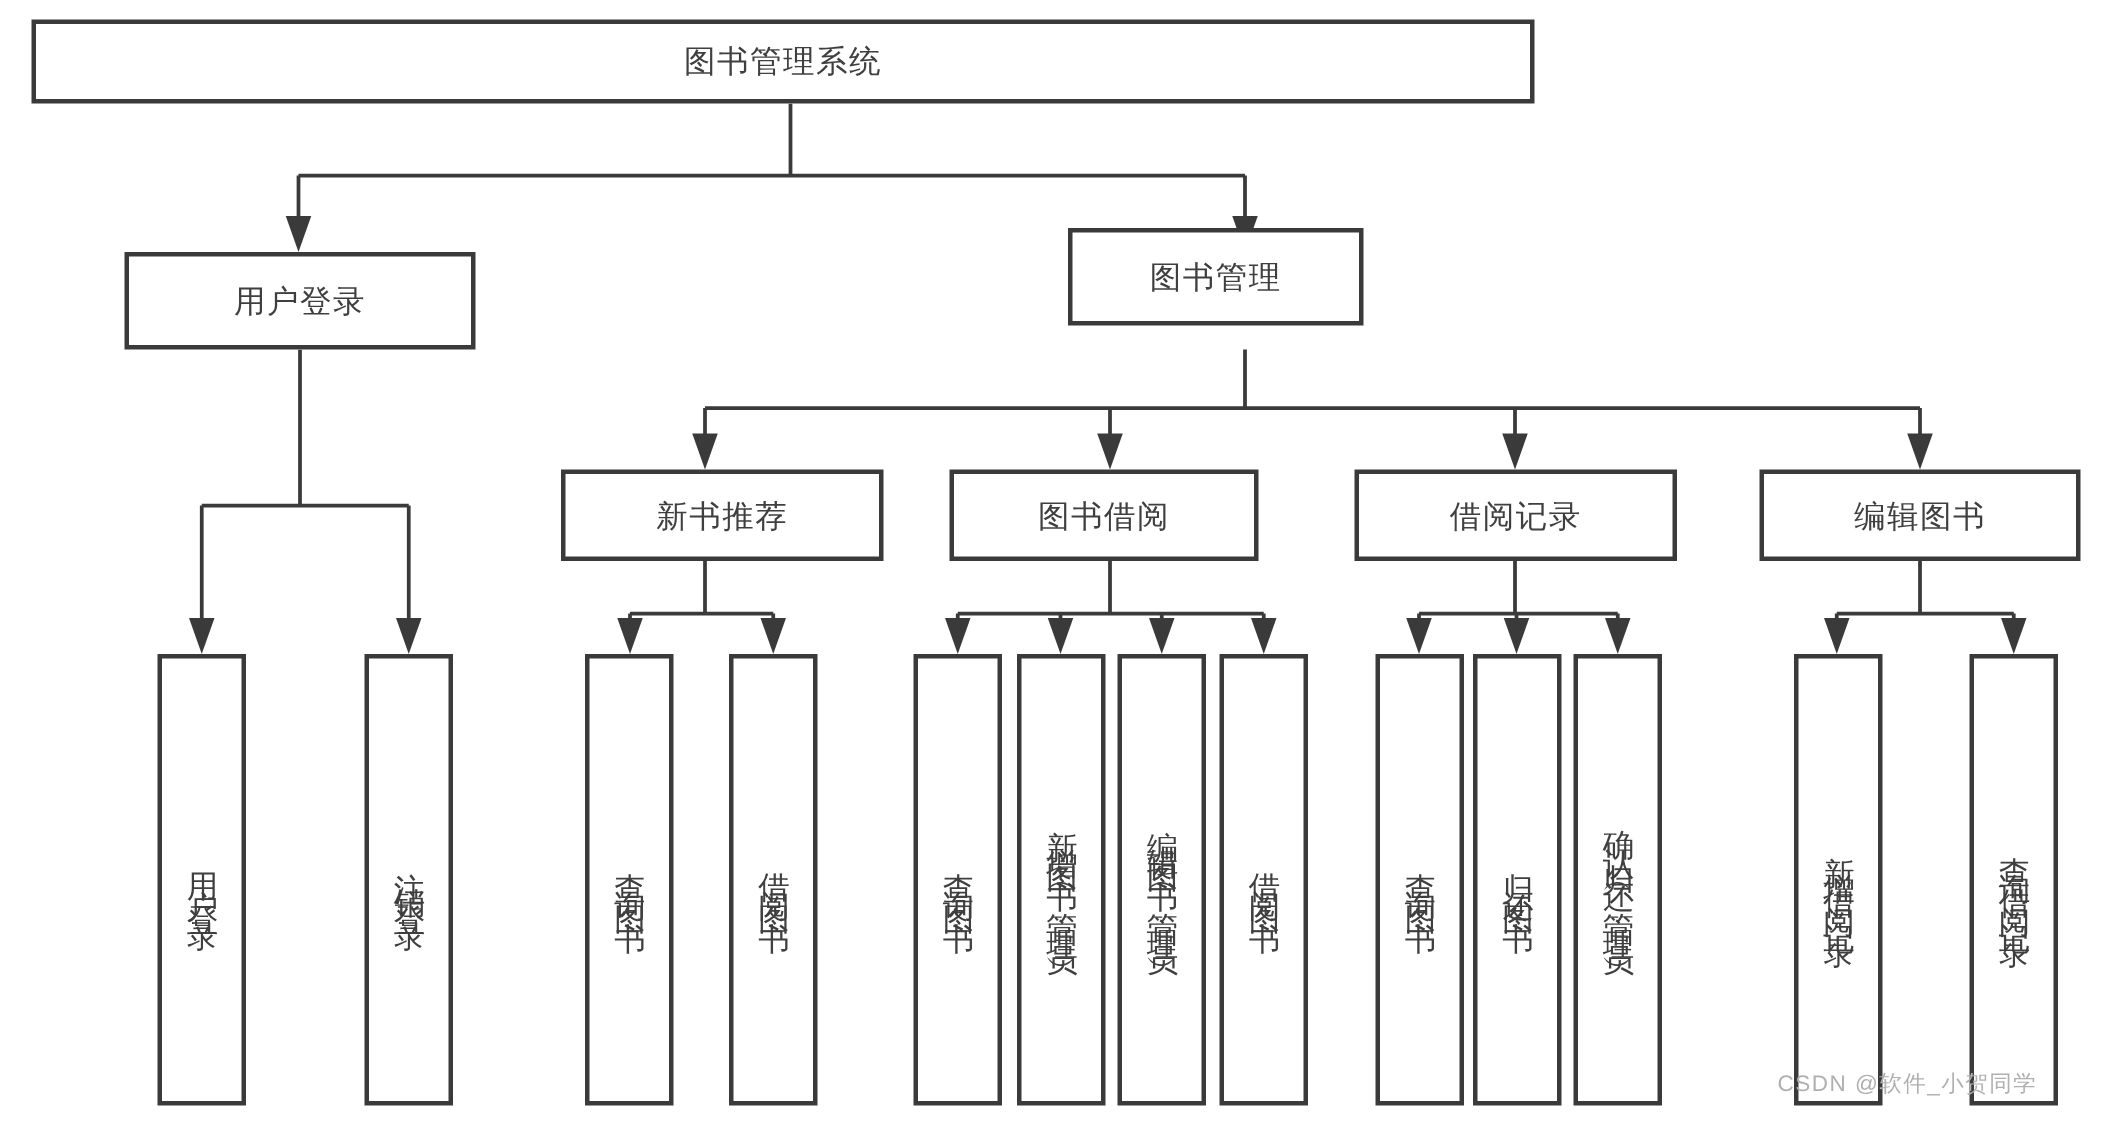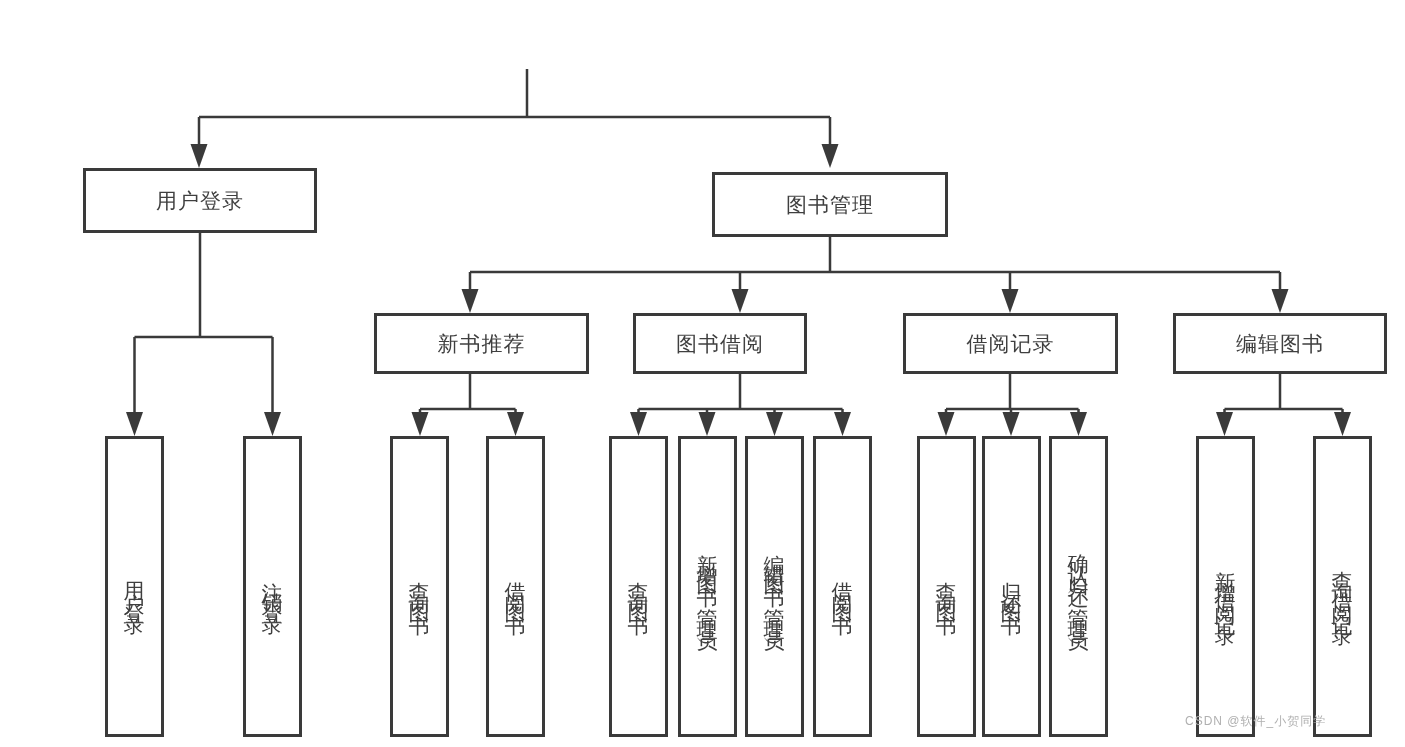--- a/index.html
+++ b/index.html
@@ -48,24 +48,24 @@
     writing-mode: vertical-rl;
     text-orientation: mixed;
     letter-spacing: 11px;
     line-height: 1;
     white-space: nowrap;
   }
   
   #node-root   { left: 21px;  top: 13px;  width: 1002px; height: 56px; }
   
   #node-user-login      { left: 83px;  top: 168px; width: 234px; height: 65px; }
-  #node-book-management { left: 712px; top: 172px; width: 236px; height: 65px; }
+  #node-book-management { left: 712px; top: 152px; width: 197px; height: 65px; }
   
   #node-new-book-recommend { left: 374px;  top: 313px; width: 215px; height: 61px; }
-  #node-book-borrow        { left: 633px;  top: 313px; width: 174px; height: 61px; font-family: Liberation Serif, serif; }
+  #node-book-borrow        { left: 633px;  top: 313px; width: 206px; height: 61px; font-family: Liberation Serif, serif; }
   #node-current-borrow     { left: 903px;  top: 313px; width: 215px; height: 61px; }
   #node-borrow-records     { left: 1173px; top: 313px; width: 214px; height: 61px; }
   
   #leaf-login-0     { left: 105px;  }
   #leaf-login-1     { left: 243px;  }
   #leaf-recommend-0 { left: 390px;  }
   #leaf-recommend-1 { left: 486px;  }
   #leaf-borrow-0    { left: 609px;  }
   #leaf-borrow-1    { left: 678px;  }
   #leaf-borrow-2    { left: 745px;  }
@@ -73,21 +73,21 @@
   #leaf-current-0   { left: 917px;  }
   #leaf-current-1   { left: 982px;  }
   #leaf-current-2   { left: 1049px; }
   #leaf-records-0   { left: 1196px; }
   #leaf-records-1   { left: 1313px; }
 
   .watermark {
     position: absolute;
     left: 1185px;
     top: 713px;
-    font-size: 12px;
+    font-size: 15px;
     color: #b0b0b0;
     letter-spacing: 1px;
     white-space: nowrap;
     z-index: 3;
   }
 </style>
 </head>
 <body>
 
 <div id="canvas">
@@ -125,20 +125,23 @@
       <polygon points="774.5,436 766,412 783,412"></polygon>
       <polygon points="842.5,436 834,412 851,412"></polygon>
       <polygon points="946,436 937.5,412 954.5,412"></polygon>
       <polygon points="1011,436 1002.5,412 1019.5,412"></polygon>
       <polygon points="1078.5,436 1070,412 1087,412"></polygon>
       <polygon points="1224.5,436 1216,412 1233,412"></polygon>
       <polygon points="1342.5,436 1334,412 1351,412"></polygon>
     </g>
   </svg>
 
+  <div class="box hbox" id="node-root">
+    <span>图书管理系统</span>
+  </div>
 
   <div class="box hbox" id="node-user-login">
     <span>用户登录</span>
   </div>
   <div class="box hbox" id="node-book-management">
     <span>图书管理</span>
   </div>
 
   <div class="box hbox" id="node-new-book-recommend">
     <span>新书推荐</span>

